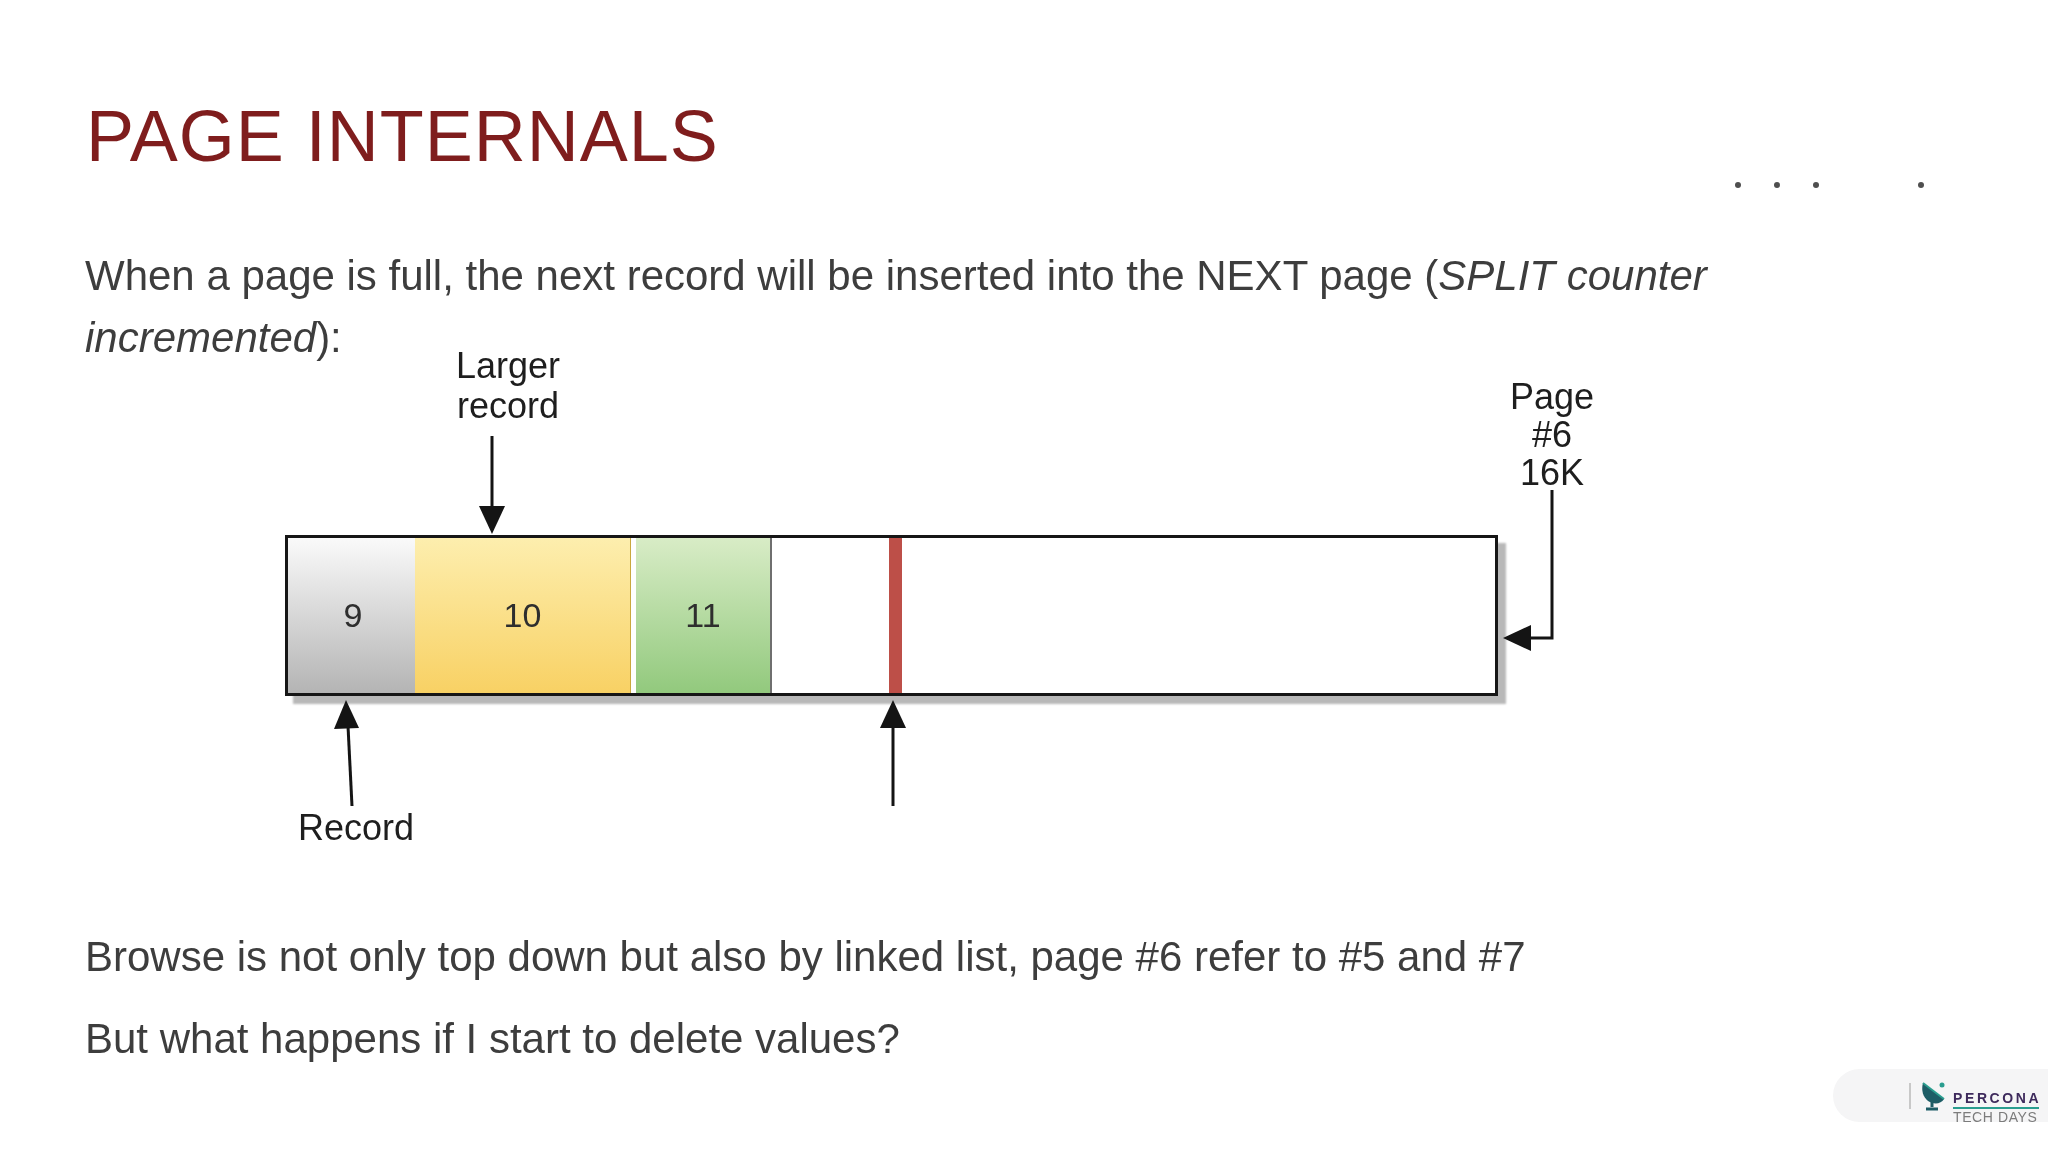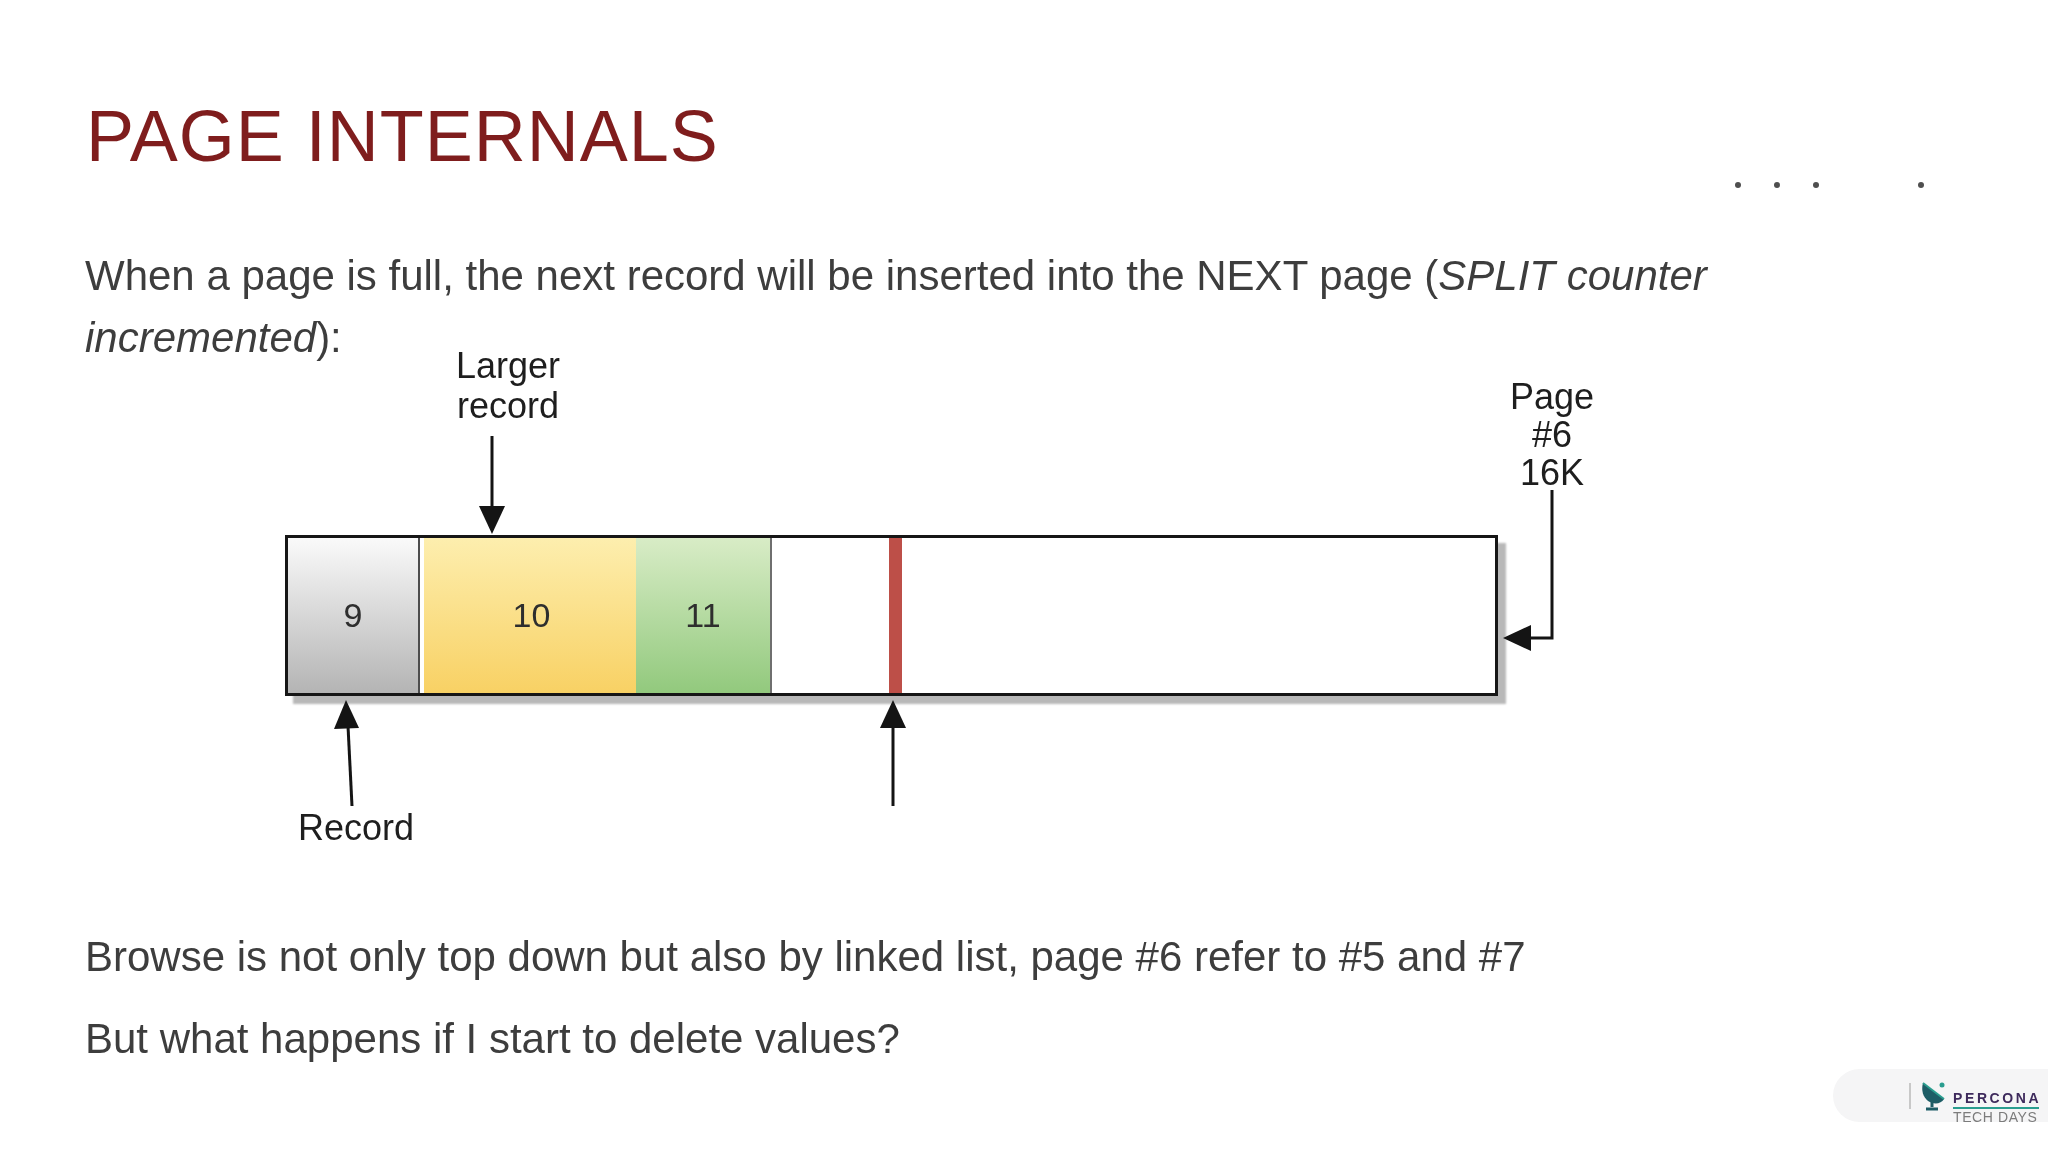--- a/index.html
+++ b/index.html
@@ -25,21 +25,21 @@
   
   .pagebar{
     position:absolute;left:285px;top:535px;width:1213px;height:161px;
     box-sizing:border-box;border:3px solid #161616;background:#ffffff;
     box-shadow:8px 8px 2px rgba(0,0,0,0.28);
   }
   .seg{position:absolute;top:0;height:100%;box-sizing:border-box;
        display:flex;align-items:center;justify-content:center;
        font-size:34px;color:#2e2e2e;}
   .seg.gray  {left:0;      width:132px; background:linear-gradient(#fafafa,#b4b4b4); border-right:2px solid #4d4d4d;}
-  .seg.yellow{left:136px;  width:216px; background:linear-gradient(#fdeeae,#f8d164); border-right:1px solid #c9a83e;}
+  .seg.yellow{left:127px;  width:216px; background:linear-gradient(#fdeeae,#f8d164); border-right:1px solid #c9a83e;}
   .seg.green {left:348px;  width:136px; background:linear-gradient(#d8ecc6,#92c97d); border-right:2px solid #6f6f6f;}
   .seg.red   {left:601px;  width:13px;  background:#bd4f48;}
   .arrows{position:absolute;left:0;top:0;width:2048px;height:1152px;pointer-events:none;}
   .dlabel{
     position:absolute;transform:translateX(-50%);text-align:center;
     font-size:36px;line-height:40px;color:#1e1e1e;white-space:nowrap;
   }
   .dlabel.larger  {left:508px;  top:346px;}
   .dlabel.pageref {left:1552px; top:378px; line-height:38px;}
   .dlabel.record  {left:356px;  top:808px;}

